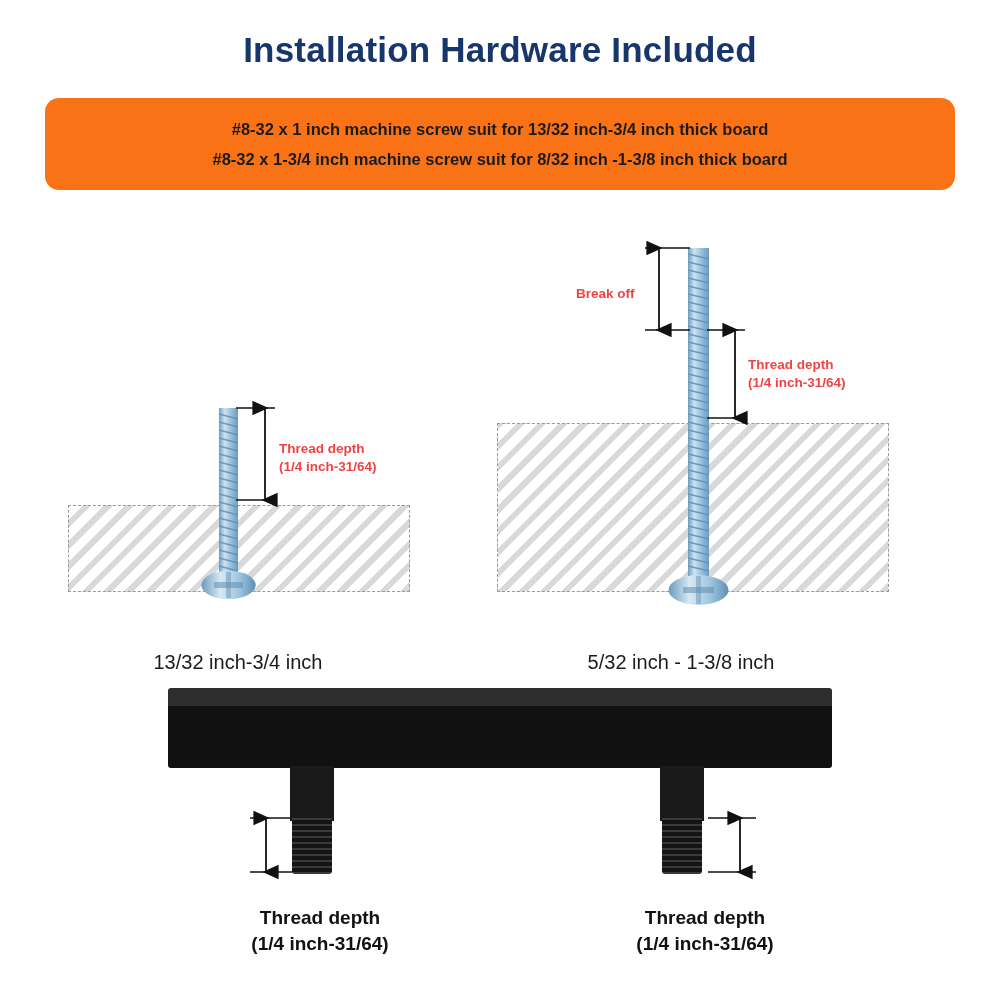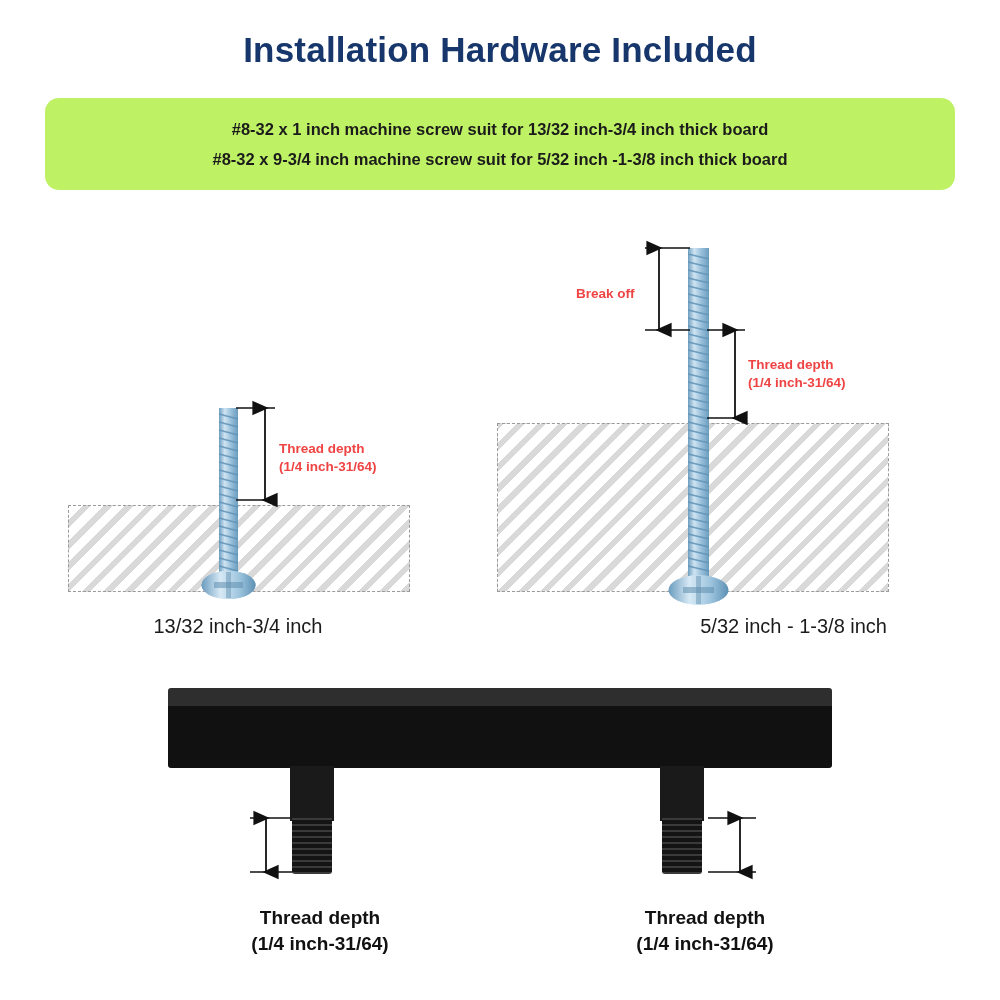--- a/index.html
+++ b/index.html
@@ -34,21 +34,21 @@
     letter-spacing: 0.2px;
   }
 
   
   .spec-box {
     position: absolute;
     top: 98px;
     left: 45px;
     width: 910px;
     height: 92px;
-    background: #bef264;
+    background: #f97316;
     border-radius: 14px;
   }
   .spec-line {
     position: absolute;
     left: 0;
     width: 910px;
     text-align: center;
     font-size: 16.5px;
     font-weight: bold;
     color: #1b1b1b;
@@ -68,20 +68,21 @@
         #ffffff 6px,
         #ffffff 15px
       );
   }
 
   .caption {
     position: absolute;
     text-align: center;
     font-size: 20px;
     color: #1b1b1b;
+    margin-top: 36px;
   }
 
   .dim-label {
     position: absolute;
     font-size: 13.5px;
     font-weight: bold;
     color: #ef4444;
     line-height: 1.35;
     white-space: nowrap;
   }
@@ -154,21 +155,21 @@
 </style>
 </head>
 <body>
 
 <div class="page">
 
   <div class="title">Installation Hardware Included</div>
 
   <div class="spec-box">
     <div class="spec-line l1">#8-32 x 1 inch machine screw suit for  13/32 inch-3/4 inch thick board</div>
-    <div class="spec-line l2">#8-32 x 9-3/4 inch machine screw suit for 5/32 inch -1-3/8 inch thick board</div>
+    <div class="spec-line l2">#8-32 x 1-3/4 inch machine screw suit for 8/32 inch -1-3/8 inch thick board</div>
   </div>
 
   <div class="board" style="left:68px; top:505px; width:340px; height:85px;"></div>
 
   <div class="board" style="left:497px; top:423px; width:390px; height:167px;"></div>
 
   <svg class="overlay" viewBox="0 0 1000 1000">
     <defs>
       <linearGradient id="screwShaft" x1="0" y1="0" x2="1" y2="0">
         <stop offset="0%" stop-color="#6d9ec0"></stop>
@@ -306,21 +307,21 @@
     <span>Thread depth</span><br>
     <span>(1/4 inch-31/64)</span>
   </div>
   <div class="caption" style="left:68px; top:615px; width:340px;">13/32 inch-3/4 inch</div>
 
   <div class="dim-label" style="left:576px; top:285px;">Break off</div>
   <div class="dim-label" style="left:748px; top:356px;">
     <span>Thread depth</span><br>
     <span>(1/4 inch-31/64)</span>
   </div>
-  <div class="caption" style="left:497px; top:615px; width:390px;text-align:right;">5/32 inch - 1-3/8 inch</div>
+  <div class="caption" style="left:486px; top:615px; width:390px;">5/32 inch - 1-3/8 inch</div>
 
   <div class="bar-top"></div>
   <div class="bar-body"></div>
   <div class="post left"></div>
   <div class="post right"></div>
   <div class="threaded left"></div>
   <div class="threaded right"></div>
 
   <div class="bottom-caption" style="left:180px; top:905px; width:280px;">
     <span>Thread depth</span><br>

